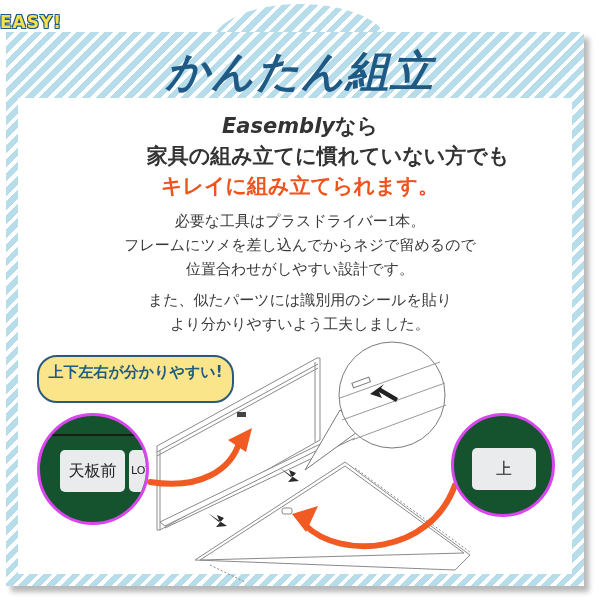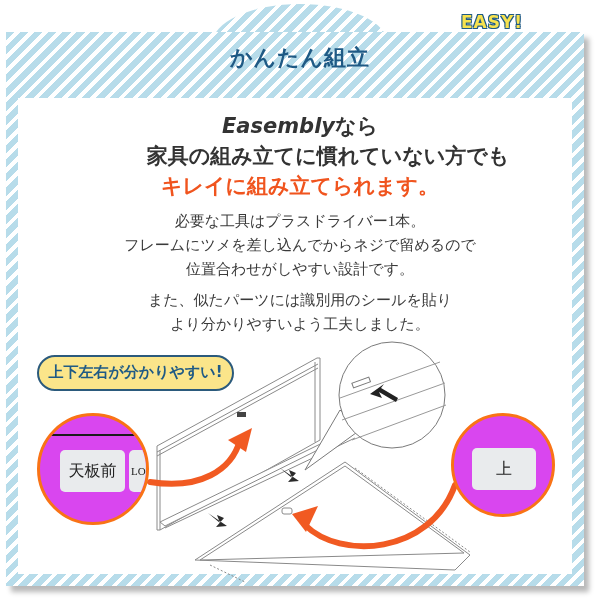--- a/index.html
+++ b/index.html
@@ -6,37 +6,37 @@
   body { width:600px; height:600px; position:relative; overflow:hidden;
          font-family:"DejaVu Sans", sans-serif; }
   .stripes {
     background: repeating-linear-gradient(135deg, #b7dcea 0px, #b7dcea 6px, #ffffff 6px, #ffffff 10px);
   }
   .frame { position:absolute; left:6px; top:32px; width:578px; height:554px;
            box-shadow: 5px 6px 5px rgba(0,0,0,0.28); }
   .hump { position:absolute; left:212px; top:4px; width:176px; height:60px;
           border-radius: 88px 88px 0 0 / 40px 40px 0 0; }
   .panel { position:absolute; left:18px; top:98px; width:554px; height:476px; background:#ffffff; }
-  .easy { position:absolute; left:0; width:478px; top:12px; text-align:right;
+  .easy { position:absolute; left:0; width:478px; top:12px; text-align:left;
           font-family:"DejaVu Sans", sans-serif; font-weight:bold; font-size:17px;
           color:#f7e24e; letter-spacing:1px;
-          text-shadow: -1px -1px 0 #1f5a85, 1px -1px 0 #1f5a85, -1px 1px 0 #1f5a85, 1px 1px 0 #1f5a85; margin-left: 45px; }
+          text-shadow: -1px -1px 0 #1f5a85, 1px -1px 0 #1f5a85, -1px 1px 0 #1f5a85, 1px 1px 0 #1f5a85; }
   .title { position:absolute; left:0; width:600px; top:43px; text-align:center;
-           font-weight:bold; font-size:22px; color:#1f5a85; letter-spacing:1px; }
+           font-weight:bold; font-size:43px; color:#1f5a85; letter-spacing:1px;font-style:italic; }
   .lead { position:absolute; left:0; width:600px; text-align:center; font-weight:bold;
           font-size:21px; color:#333333; }
   .lead.em { color:#f0541e; }
   .brand { font-style:italic; }
   .body-text { position:absolute; left:0; width:600px; text-align:center;
                font-size:15px; color:#3a3a3a; line-height:24px;font-family:Liberation Serif, serif; }
-  .pill { position:absolute; left:37px; top:355px; width:197px; height:36px;
+  .pill { position:absolute; left:37px; top:355px; width:197px; height:48px;
           background:#fbe58a; border:2px solid #2b5a7c; border-radius:20px;
           box-sizing:border-box; text-align:center; line-height:30px;
           font-weight:bold; font-size:15px; color:#1f5a85; }
-  .circle { position:absolute; border-radius:50%; background:#d946ef; border:3px solid #f97316; overflow:hidden; box-sizing:border-box;font-family:Liberation Serif, serif; }
+  .circle { position:absolute; border-radius:50%; background:#14532d; border:3px solid #d946ef; overflow:hidden; box-sizing:border-box; }
   .label { position:absolute; background:#e9ebed; border-radius:5px; color:#222;
            text-align:center; font-size:16px; }
   svg.art { position:absolute; left:0; top:0; }
 </style>
 </head>
 <body>
 
 <div class="hump stripes"></div>
 <div class="frame stripes"></div>
 <div class="panel"></div>

